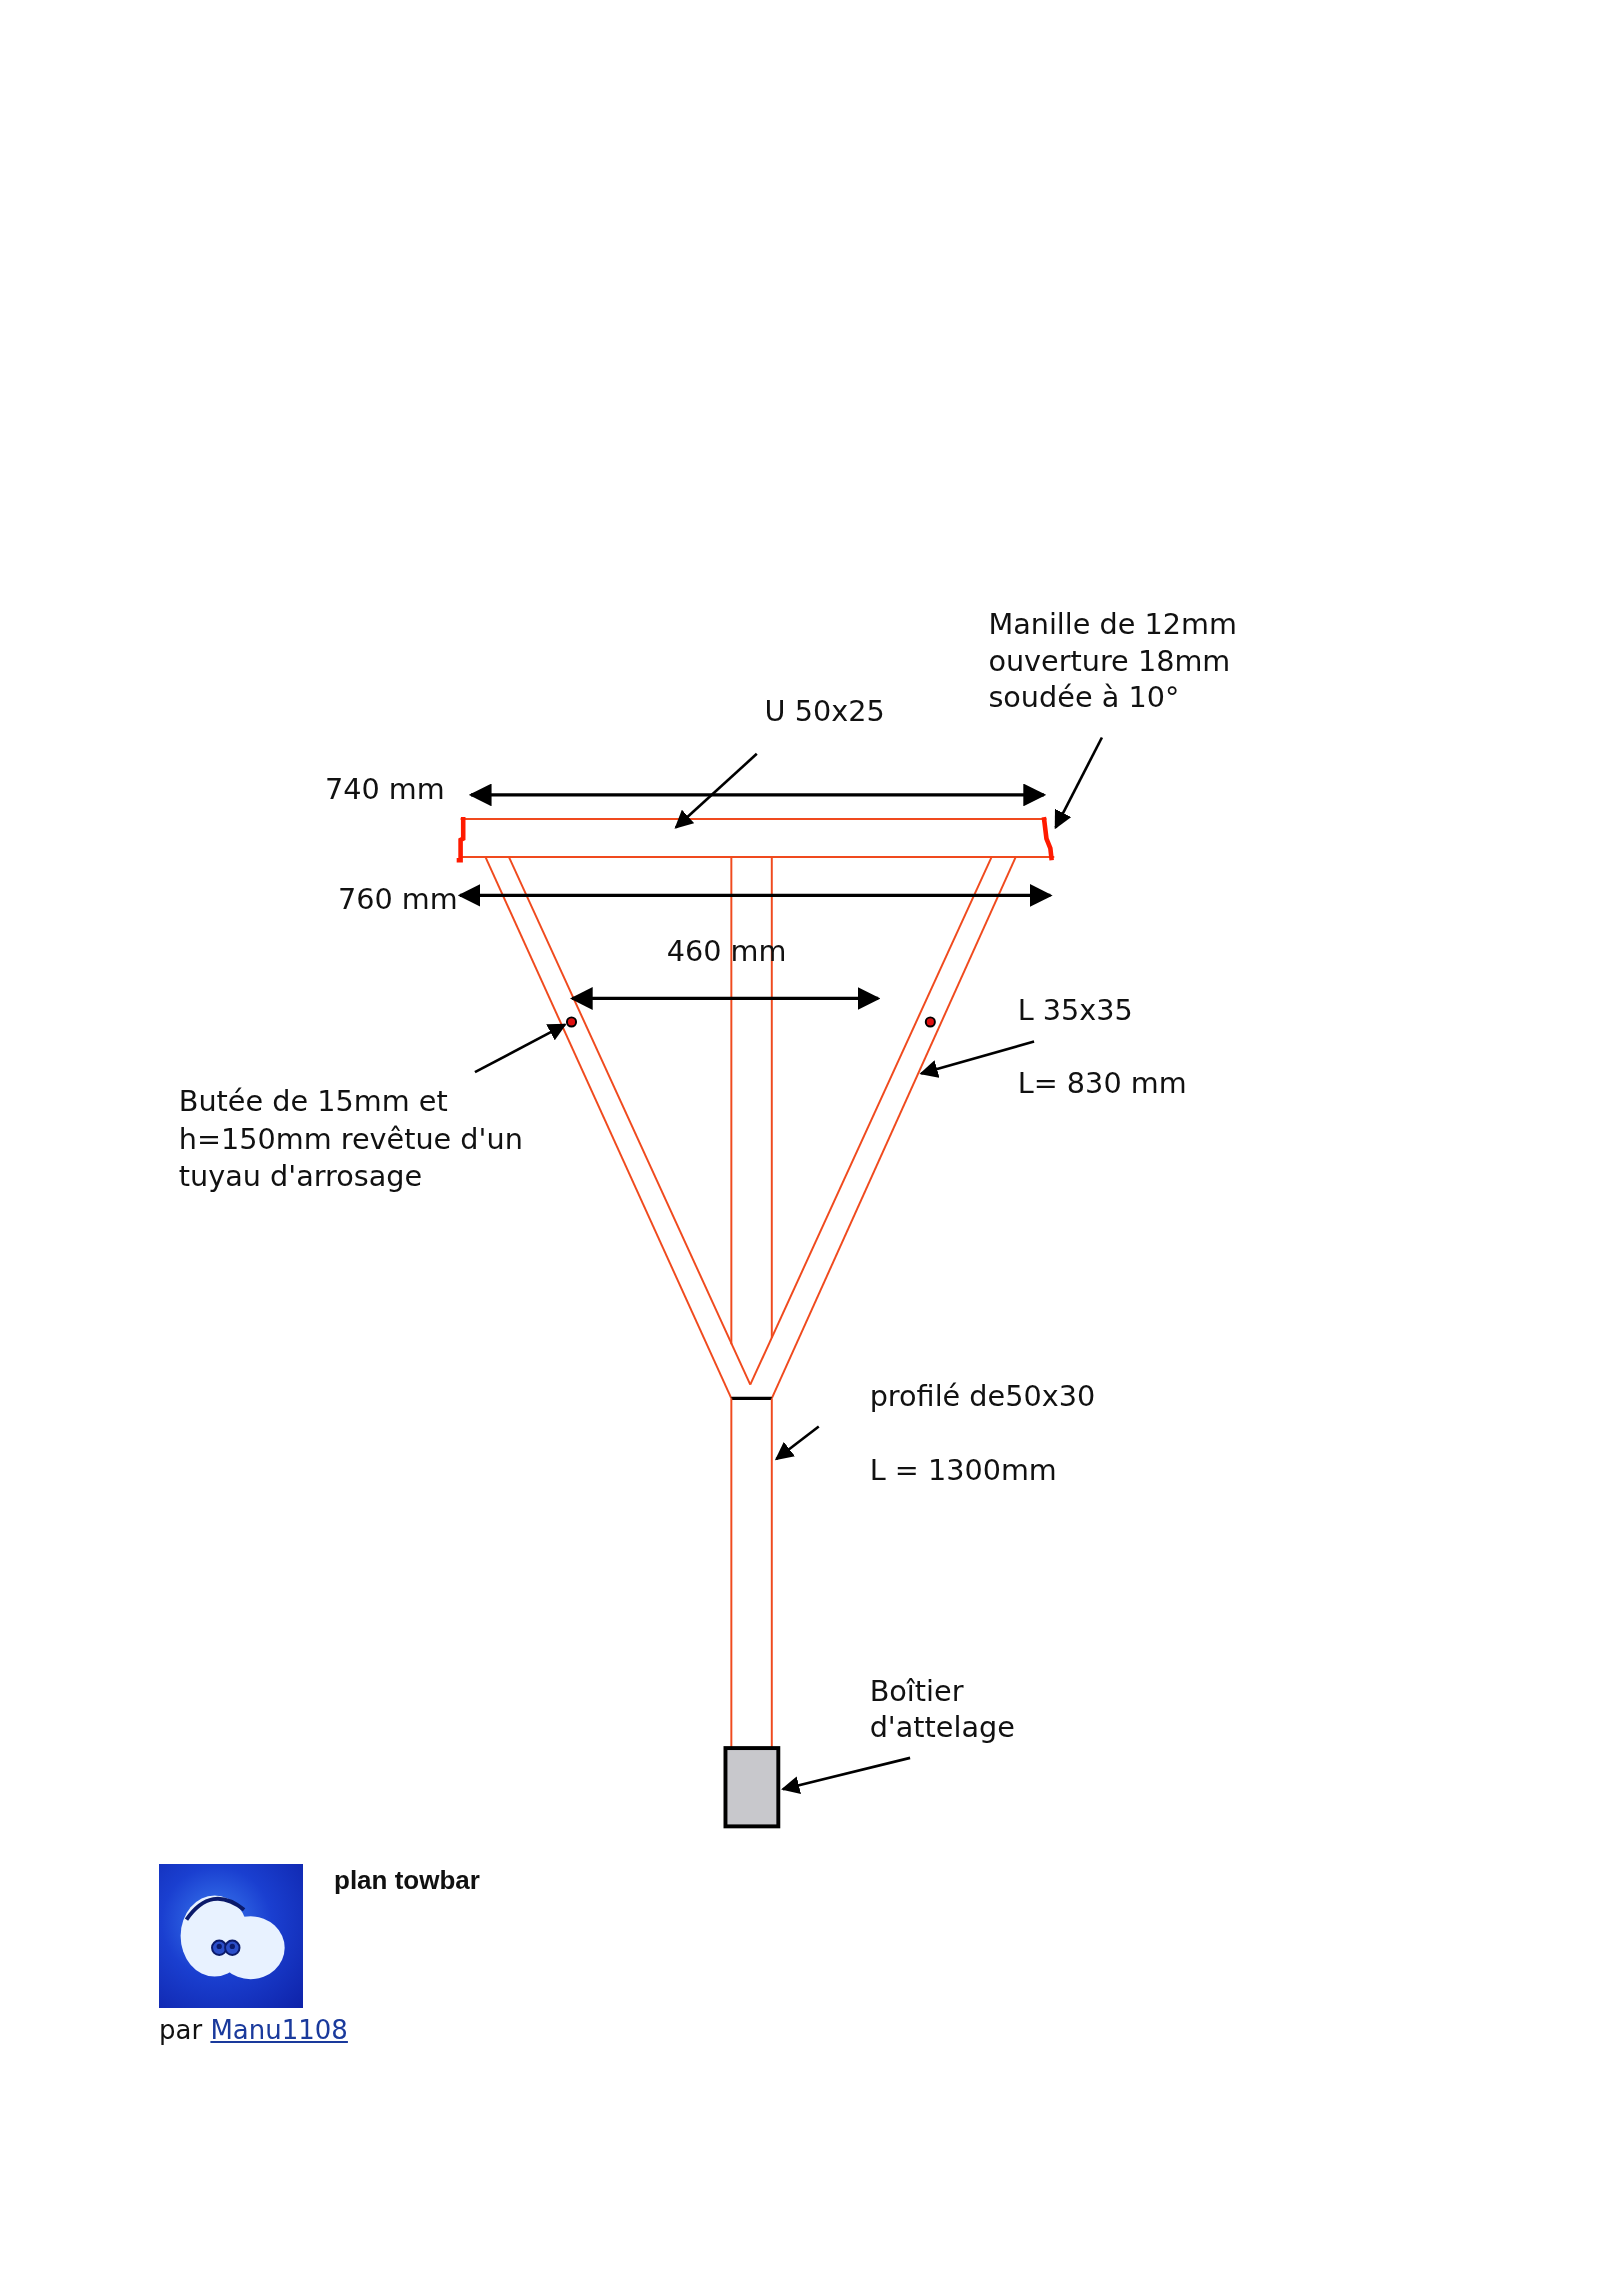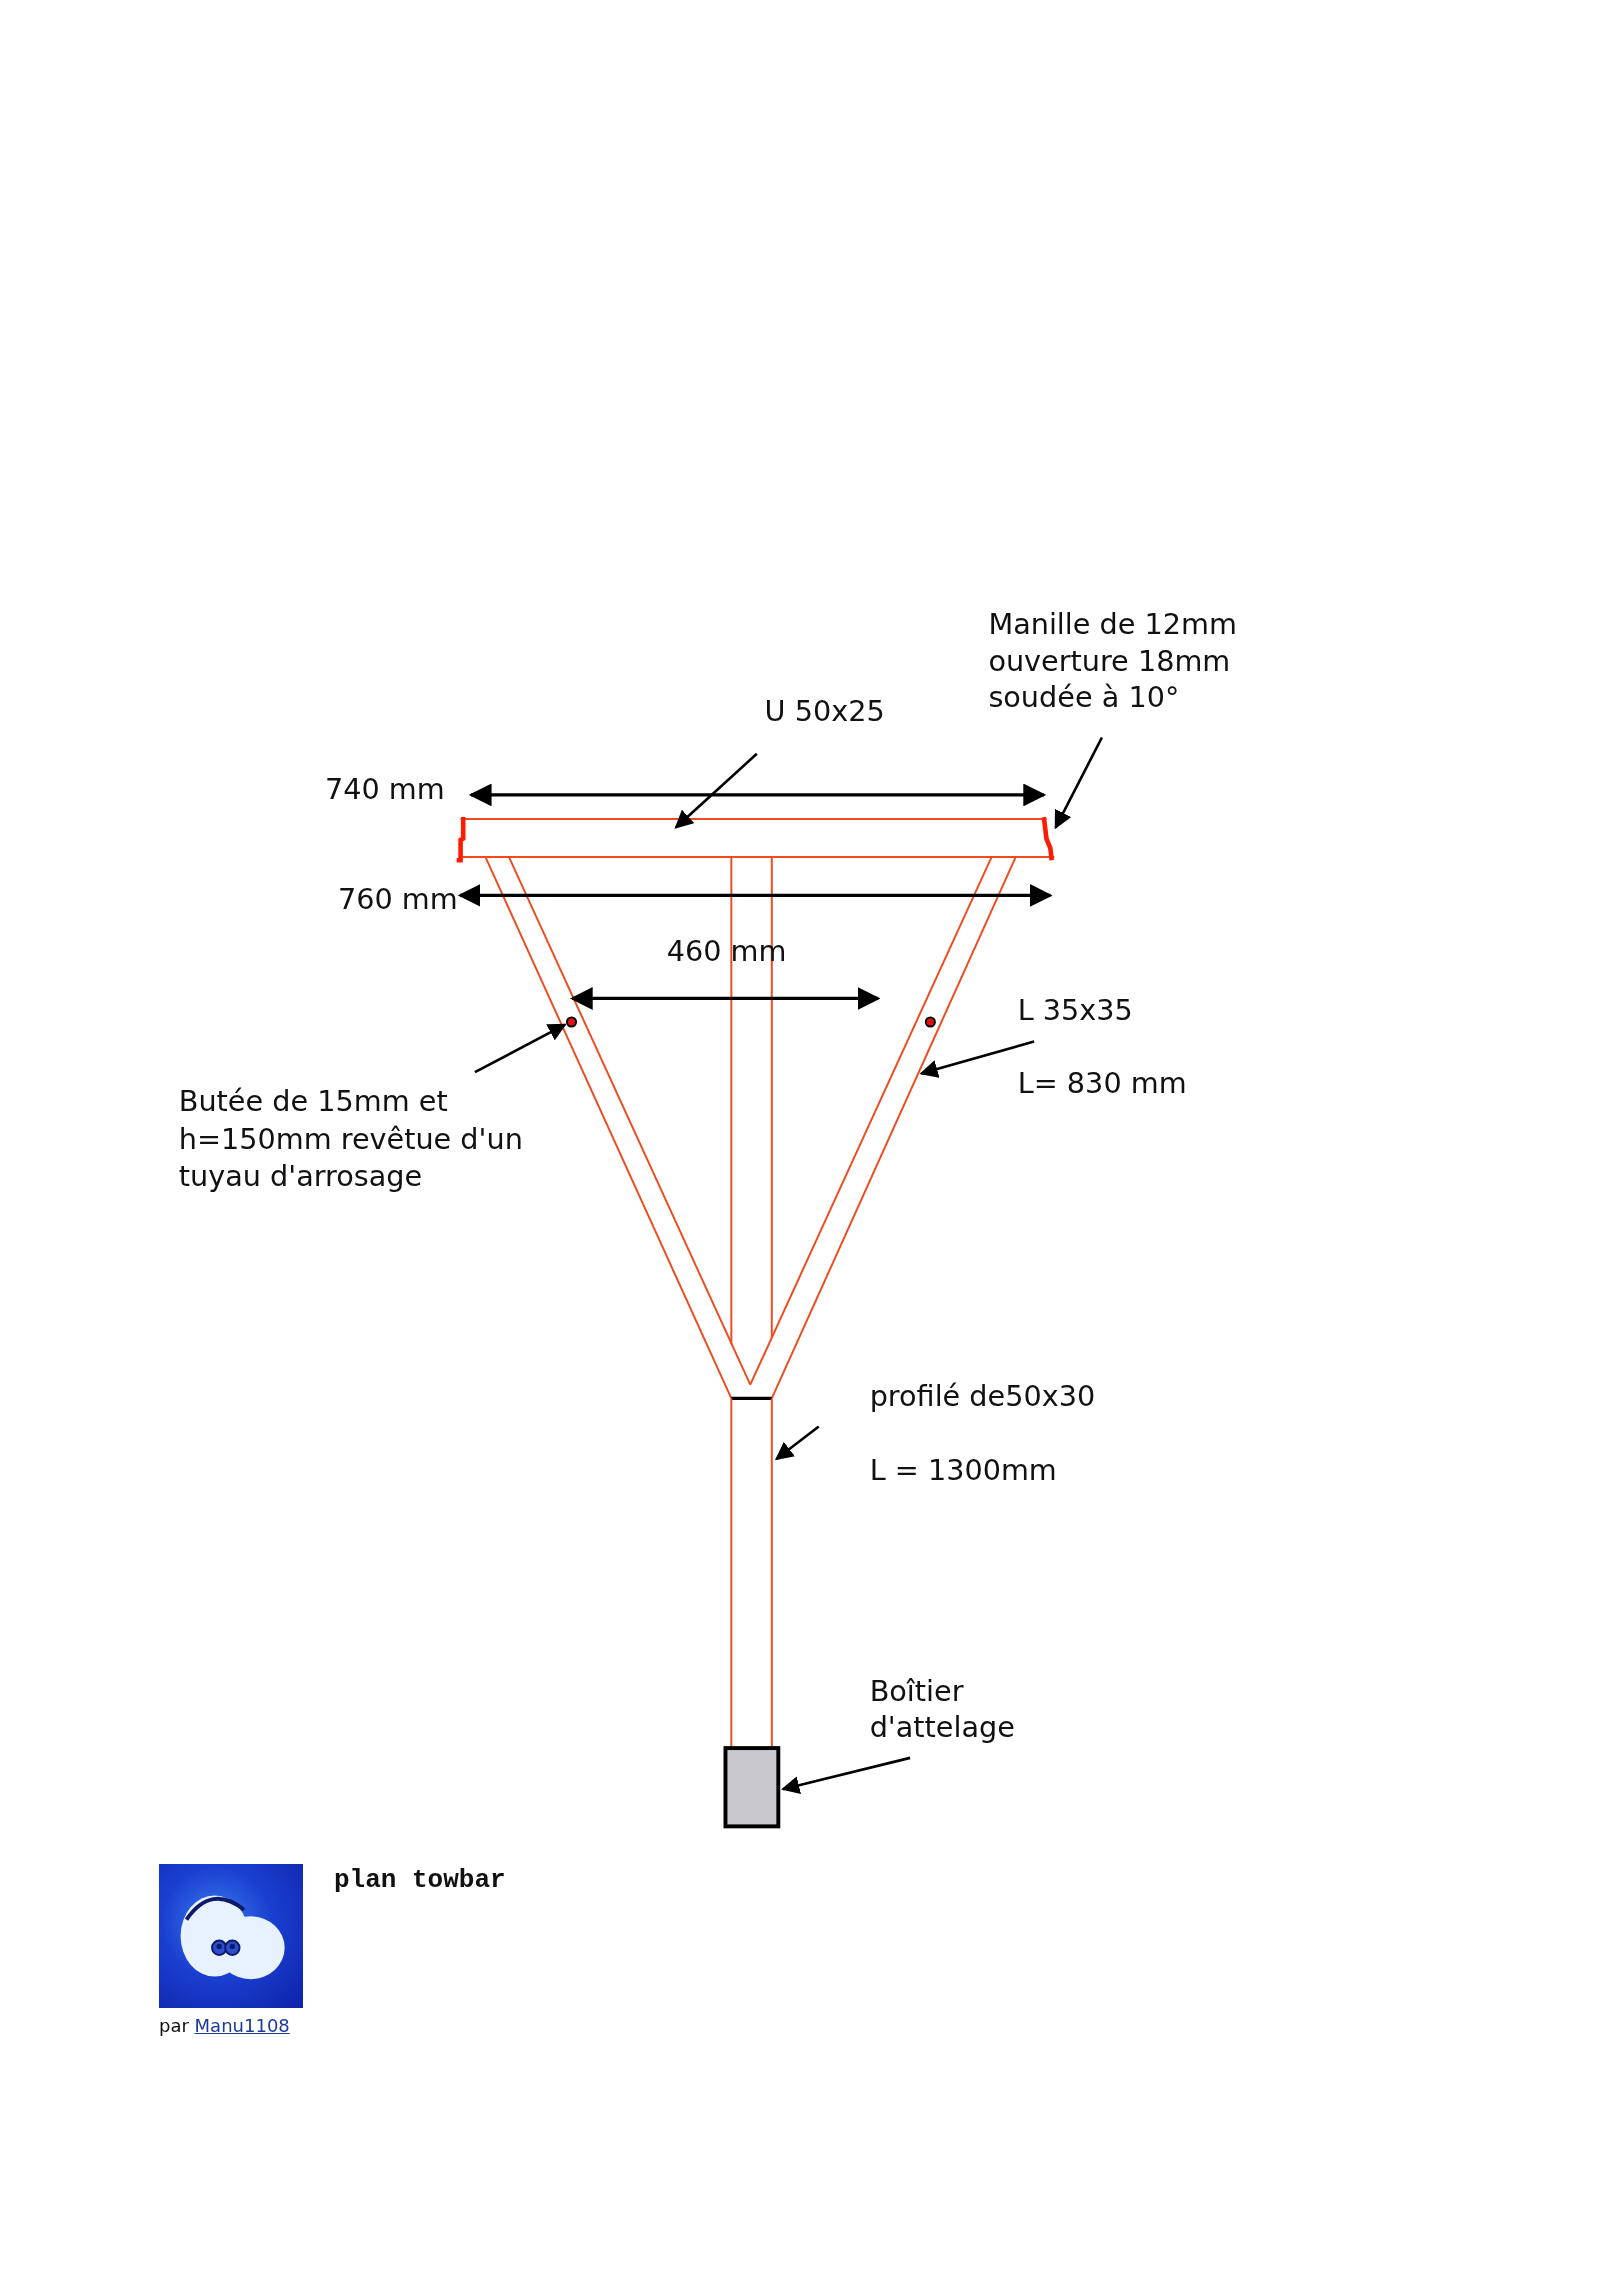--- a/index.html
+++ b/index.html
@@ -6,24 +6,24 @@
   body { width: 1616px; height: 2284px; position: relative; overflow: hidden; }
   #diagram { position: absolute; left: 0; top: 0; }
   .lbl { font-family: "DejaVu Sans", sans-serif; font-size: 44px; fill: #111; }
   .frame { stroke: #f04a1e; stroke-width: 3; fill: none; }
   .bracket { stroke: #ff1a00; stroke-width: 7; fill: none; }
   .dim { stroke: #000; stroke-width: 5; fill: none; }
   .leader { stroke: #000; stroke-width: 4; fill: none; }
   .footer { position: absolute; left: 159px; top: 1864px; width: 587px; height: 196px; }
   .avatar { position: absolute; left: 0; top: 0; width: 144px; height: 144px;
             background: radial-gradient(circle at 40% 40%, #3b7bf0 0%, #1a3fd0 45%, #0e22a8 100%); }
-  .title { position: absolute; left: 175px; top: 1.3px; font-family: Liberation Mono, monospace;
+  .title { position: absolute; left: 175px; top: 1.3px; font-family: Liberation Sans, sans-serif;
            font-weight: bold; font-size: 26px; color: #111; }
   .byline { position: absolute; left: 0; top: 151px; font-family: "DejaVu Sans", sans-serif;
-            font-size: 18px; color: #111; }
+            font-size: 26px; color: #111; }
   .byline a { color: #1a3a9c; text-decoration: underline; }
 </style>
 </head>
 <body>
 
 <svg id="diagram" width="1616" height="2284" viewBox="0 0 2477 3500">
   <defs>
     <marker id="ah" viewBox="0 0 10 10" refX="9" refY="5" markerWidth="7" markerHeight="7" orient="auto-start-reverse">
       <path d="M0,0 L10,5 L0,10 z" fill="#000"></path>
     </marker>

